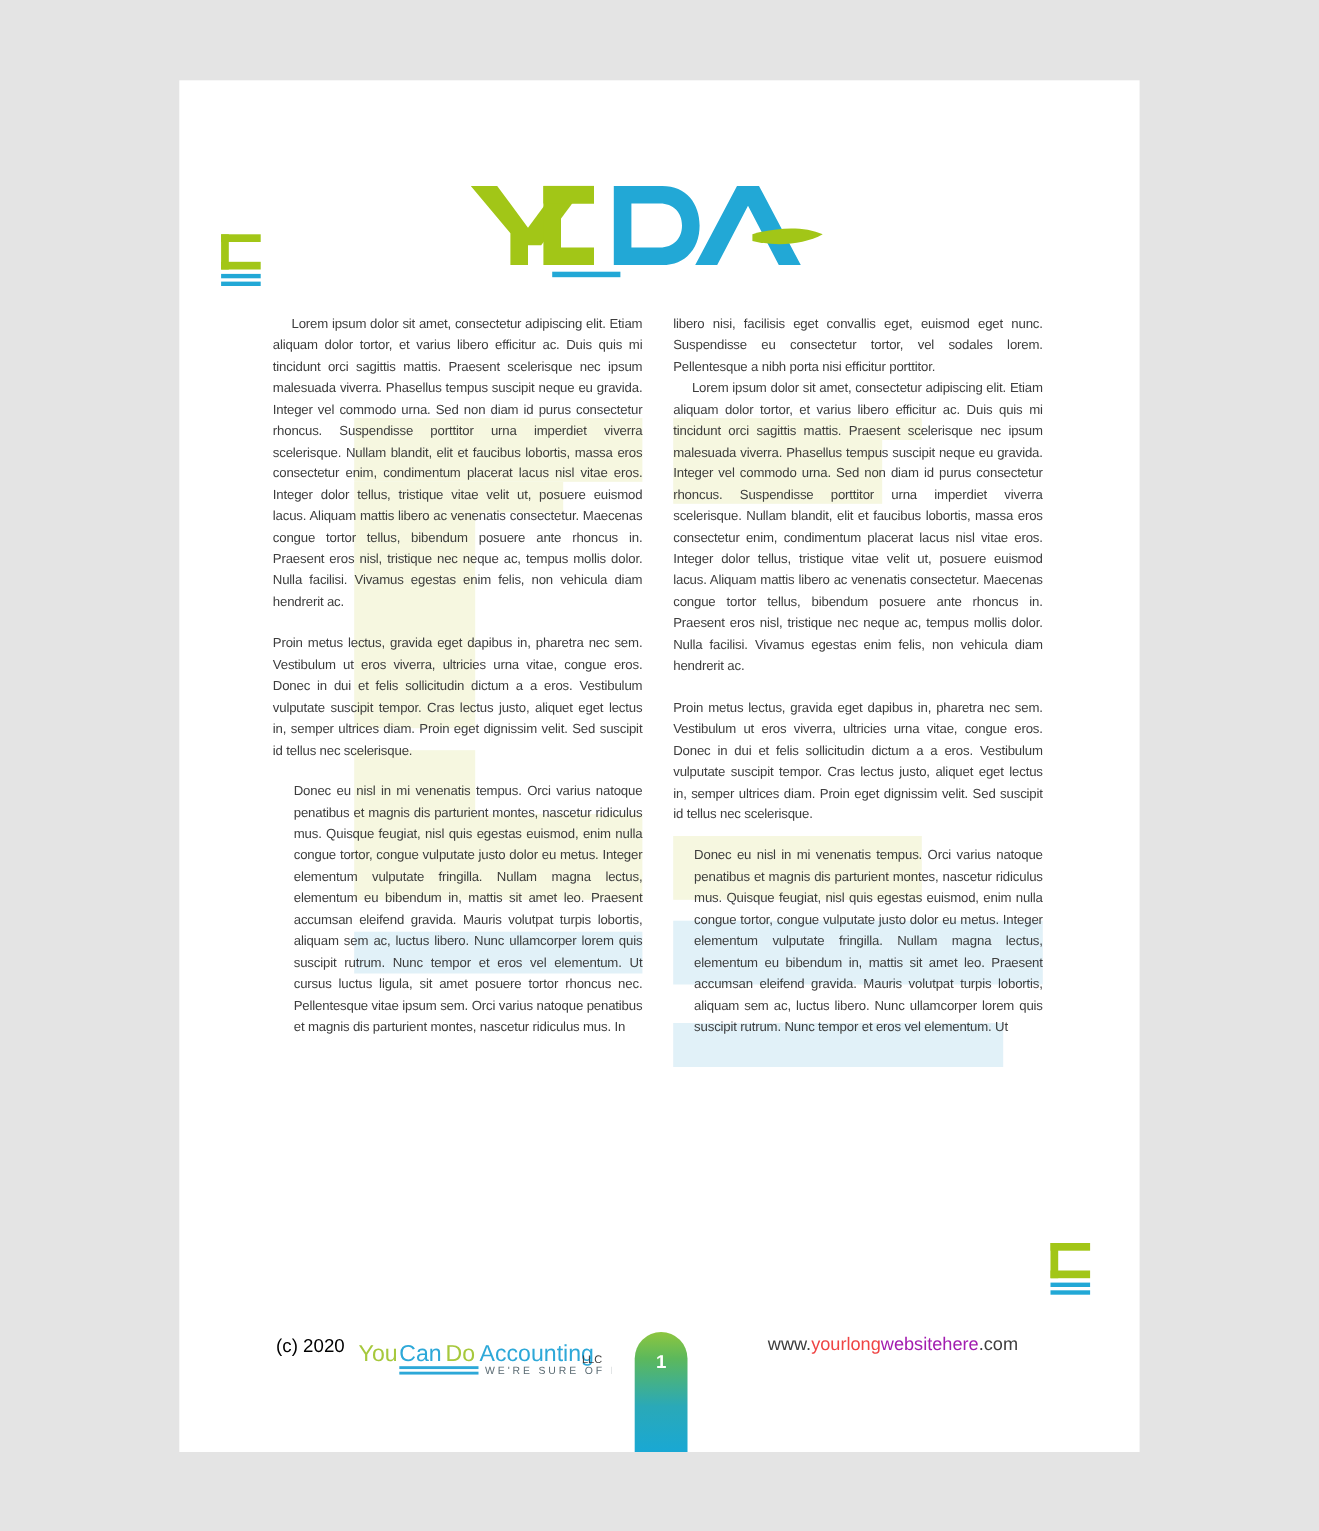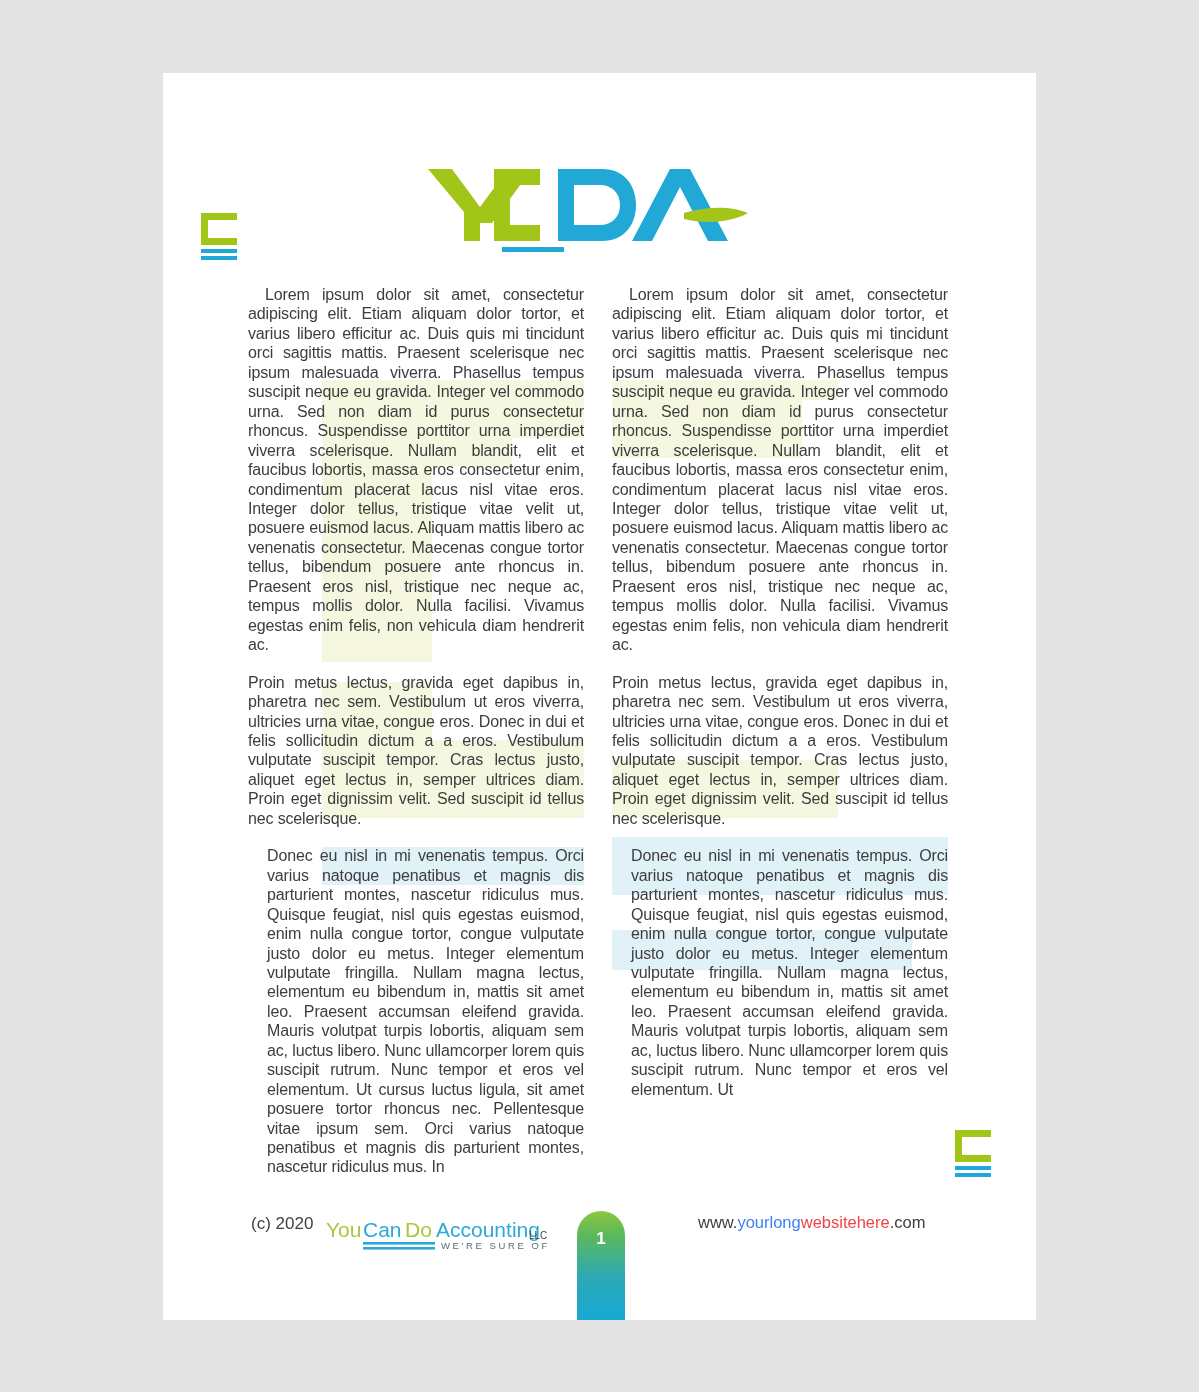--- a/index.html
+++ b/index.html
@@ -76,21 +76,21 @@
   .col {
     position: absolute;
     top: 0;
     width: 336px;
   }
   .col-left  { left: 0; }
   .col-right { left: 364px; }
 
   .col p {
     margin: 0 0 18px 0;
-    font-size: 16px;
+    font-size: 12px;
     line-height: 19.45px;
     color: #3d3d3d;
     text-align: justify;
     letter-spacing: -0.15px;
     position: relative;
     z-index: 2;
   }
   .col p.indent { text-indent: 17px; }
   .col p.tight  { margin-bottom: 0; margin-left: 19px; }
 
@@ -109,21 +109,21 @@
     left: 0;
     top: 1130px;
     width: 873px;
     height: 117px;
   }
   .footer-copy {
     position: absolute;
     left: 88px;
     top: 11px;
     font-size: 17px;
-    color: #404040;
+    color: #000000;
     white-space: nowrap;
   }
   .footer-brand {
     position: absolute;
     left: 163px;
     top: 15px;
     width: 230px;
     height: 40px;
   }
   .footer-brand svg { display: block; }
@@ -149,22 +149,22 @@
   }
 
   .footer-url {
     position: absolute;
     left: 535px;
     top: 10px;
     font-size: 16.5px;
     color: #3d3d3d;
     white-space: nowrap;
   }
-  .u-blue  { color: #3b82f6; }
-  .u-green { color: #ef4444; }
+  .u-blue  { color: #ef4444; }
+  .u-green { color: #a21caf; }
 </style>
 </head>
 <body>
 
 <div class="page">
 
   <div class="bracket bracket-top-left">
     <div class="c-shape"></div>
     <div class="bar bar1"></div>
     <div class="bar bar2"></div>
@@ -212,20 +212,21 @@
     <div class="hl hl-blue" style="left:364px; top:552px; width:336px; height:58px;"></div>
     <div class="hl hl-blue" style="left:364px; top:645px; width:300px; height:40px;"></div>
 
     <div class="col col-left">
       <p class="indent">Lorem ipsum dolor sit amet, consectetur adipiscing elit. Etiam aliquam dolor tortor, et varius libero efficitur ac. Duis quis mi tincidunt orci sagittis mattis. Praesent scelerisque nec ipsum malesuada viverra. Phasellus tempus suscipit neque eu gravida. Integer vel commodo urna. Sed non diam id purus consectetur rhoncus. Suspendisse porttitor urna imperdiet viverra scelerisque. Nullam blandit, elit et faucibus lobortis, massa eros consectetur enim, condimentum placerat lacus nisl vitae eros. Integer dolor tellus, tristique vitae velit ut, posuere euismod lacus. Aliquam mattis libero ac venenatis consectetur. Maecenas congue tortor tellus, bibendum posuere ante rhoncus in. Praesent eros nisl, tristique nec neque ac, tempus mollis dolor. Nulla facilisi. Vivamus egestas enim felis, non vehicula diam hendrerit ac.</p>
       <p>Proin metus lectus, gravida eget dapibus in, pharetra nec sem. Vestibulum ut eros viverra, ultricies urna vitae, congue eros. Donec in dui et felis sollicitudin dictum a a eros. Vestibulum vulputate suscipit tempor. Cras lectus justo, aliquet eget lectus in, semper ultrices diam. Proin eget dignissim velit. Sed suscipit id tellus nec scelerisque.</p>
       <p class="tight">Donec eu nisl in mi venenatis tempus. Orci varius natoque penatibus et magnis dis parturient montes, nascetur ridiculus mus. Quisque feugiat, nisl quis egestas euismod, enim nulla congue tortor, congue vulputate justo dolor eu metus. Integer elementum vulputate fringilla. Nullam magna lectus, elementum eu bibendum in, mattis sit amet leo. Praesent accumsan eleifend gravida. Mauris volutpat turpis lobortis, aliquam sem ac, luctus libero. Nunc ullamcorper lorem quis suscipit rutrum. Nunc tempor et eros vel elementum. Ut cursus luctus ligula, sit amet posuere tortor rhoncus nec. Pellentesque vitae ipsum sem. Orci varius natoque penatibus et magnis dis parturient montes, nascetur ridiculus mus. In</p>
     </div>
 
     <div class="col col-right">
+      <p style="margin-bottom:0">libero nisi, facilisis eget convallis eget, euismod eget nunc. Suspendisse eu consectetur tortor, vel sodales lorem. Pellentesque a nibh porta nisi efficitur porttitor.</p>
       <p class="indent">Lorem ipsum dolor sit amet, consectetur adipiscing elit. Etiam aliquam dolor tortor, et varius libero efficitur ac. Duis quis mi tincidunt orci sagittis mattis. Praesent scelerisque nec ipsum malesuada viverra. Phasellus tempus suscipit neque eu gravida. Integer vel commodo urna. Sed non diam id purus consectetur rhoncus. Suspendisse porttitor urna imperdiet viverra scelerisque. Nullam blandit, elit et faucibus lobortis, massa eros consectetur enim, condimentum placerat lacus nisl vitae eros. Integer dolor tellus, tristique vitae velit ut, posuere euismod lacus. Aliquam mattis libero ac venenatis consectetur. Maecenas congue tortor tellus, bibendum posuere ante rhoncus in. Praesent eros nisl, tristique nec neque ac, tempus mollis dolor. Nulla facilisi. Vivamus egestas enim felis, non vehicula diam hendrerit ac.</p>
       <p>Proin metus lectus, gravida eget dapibus in, pharetra nec sem. Vestibulum ut eros viverra, ultricies urna vitae, congue eros. Donec in dui et felis sollicitudin dictum a a eros. Vestibulum vulputate suscipit tempor. Cras lectus justo, aliquet eget lectus in, semper ultrices diam. Proin eget dignissim velit. Sed suscipit id tellus nec scelerisque.</p>
       <p class="tight">Donec eu nisl in mi venenatis tempus. Orci varius natoque penatibus et magnis dis parturient montes, nascetur ridiculus mus. Quisque feugiat, nisl quis egestas euismod, enim nulla congue tortor, congue vulputate justo dolor eu metus. Integer elementum vulputate fringilla. Nullam magna lectus, elementum eu bibendum in, mattis sit amet leo. Praesent accumsan eleifend gravida. Mauris volutpat turpis lobortis, aliquam sem ac, luctus libero. Nunc ullamcorper lorem quis suscipit rutrum. Nunc tempor et eros vel elementum. Ut</p>
     </div>
   </div>
 
   <div class="footer">
 
     <div class="footer-copy">(c) 2020</div>
 

